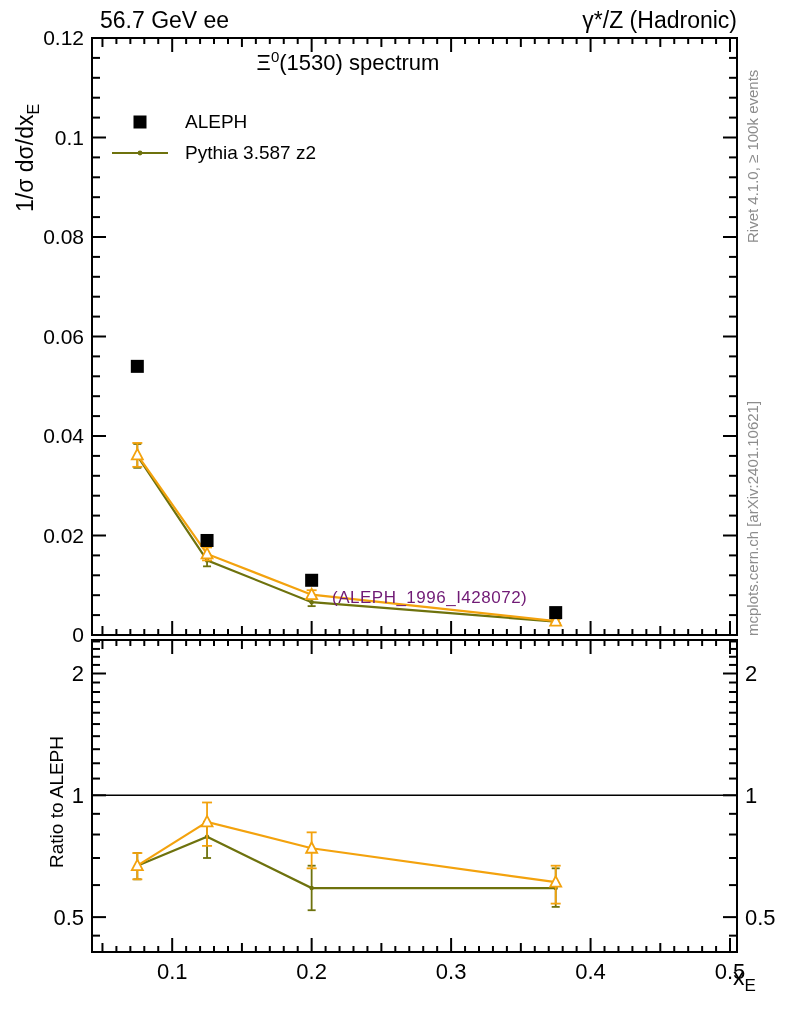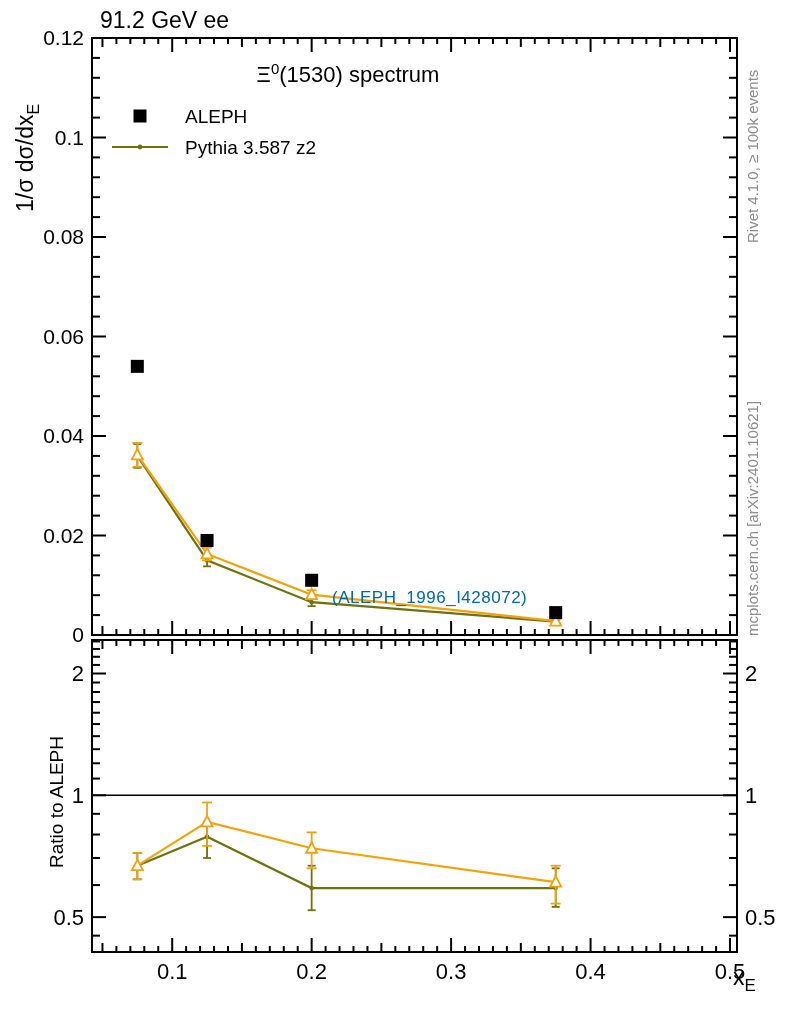--- a/index.html
+++ b/index.html
@@ -3,33 +3,33 @@
 <meta charset="utf-8">
 <style>
   html,body{margin:0;padding:0;background:#ffffff;}
   .page{position:relative;width:786px;height:1024px;background:#fff;
         font-family:"Liberation Sans","DejaVu Sans",sans-serif;color:#000;overflow:hidden;}
   .abs{position:absolute;white-space:nowrap;}
   #plot-svg{position:absolute;left:0;top:0;}
   .hdr{font-size:23px;top:7px;}
   .hdr-left{left:100px;}
   .hdr-right{left:92px;width:645px;text-align:right;}
-  .plot-title{left:92px;width:512px;text-align:center;top:60px;font-size:22px;}
+  .plot-title{left:92px;width:512px;text-align:center;top:48px;font-size:22px;}
   .plot-title sup{font-size:15px;}
   .legend{left:112px;top:106px;}
-  .legend-row{display:flex;align-items:flex-start;height:31px;}
+  .legend-row{display:flex;align-items:center;height:31px;}
   .legend-marker{width:56px;height:20px;margin-right:17px;flex:0 0 auto;}
   .legend-label{font-size:19px;}
   .vlabel{transform-origin:0 0;transform:rotate(-90deg);}
   .ylabel-main{left:12px;top:212px;font-size:23px;}
   .ylabel-main sub{font-size:16px;}
   .ylabel-ratio{left:46px;top:868px;font-size:19px;}
   .xlabel{left:686px;top:964px;font-size:23px;margin-left:47px;}
   .xlabel sub{font-size:17px;}
-  .watermark{left:332px;top:588px;font-size:17px;color:#0369a1;letter-spacing:.5px;}
+  .watermark{left:332px;top:588px;font-size:17px;color:#701a75;letter-spacing:.5px;}
   .sidenote{font-size:15px;color:#8c8c8c;}
   .sidenote-top{left:744px;top:243px;}
   .sidenote-bottom{left:744px;top:636px;}
 </style>
 </head>
 <body>
 
 <div class="page">
 
   <svg id="plot-svg" width="786" height="1024">
@@ -435,21 +435,22 @@
         <line x1="550.7027027027027" y1="865.6912378458971" x2="560.7027027027027" y2="865.6912378458971" stroke="#f3a20d" stroke-width="1.8"></line>
         <line x1="550.7027027027027" y1="903.5995269713537" x2="560.7027027027027" y2="903.5995269713537" stroke="#f3a20d" stroke-width="1.8"></line>
         <polyline points="137.32432432432432,865.6912378458971 207.05405405405403,821.8173131890806 311.64864864864865,848.2276738388728 555.7027027027027,882.1787999839061" fill="none" stroke="#f3a20d" stroke-width="2.2"></polyline>
         <polygon points="137.32432432432432,859.6912378458971 131.82432432432432,870.1912378458971 142.82432432432432,870.1912378458971" fill="#ffffff" stroke="#f3a20d" stroke-width="1.8"></polygon>
         <polygon points="207.05405405405403,815.8173131890806 201.55405405405403,826.3173131890806 212.55405405405403,826.3173131890806" fill="#ffffff" stroke="#f3a20d" stroke-width="1.8"></polygon>
         <polygon points="311.64864864864865,842.2276738388728 306.14864864864865,852.7276738388728 317.14864864864865,852.7276738388728" fill="#ffffff" stroke="#f3a20d" stroke-width="1.8"></polygon>
         <polygon points="555.7027027027027,876.1787999839061 550.2027027027027,886.6787999839061 561.2027027027027,886.6787999839061" fill="#ffffff" stroke="#f3a20d" stroke-width="1.8"></polygon>
       </g>
     </svg>
 
-  <div class="abs hdr hdr-left">91.2 GeV ee</div>
+  <div class="abs hdr hdr-left">56.7 GeV ee</div>
+  <div class="abs hdr hdr-right">γ*/Z (Hadronic)</div>
 
   <div class="abs plot-title"><span>Ξ</span><sup>0</sup><span>(1530) spectrum</span></div>
 
   <div class="abs legend">
     <div class="legend-row">
       <svg class="legend-marker" viewBox="0 0 56 20">
         <rect x="21.5" y="3.5" width="13" height="13" fill="#000000"></rect>
       </svg>
       <span class="legend-label">ALEPH</span>
     </div>

